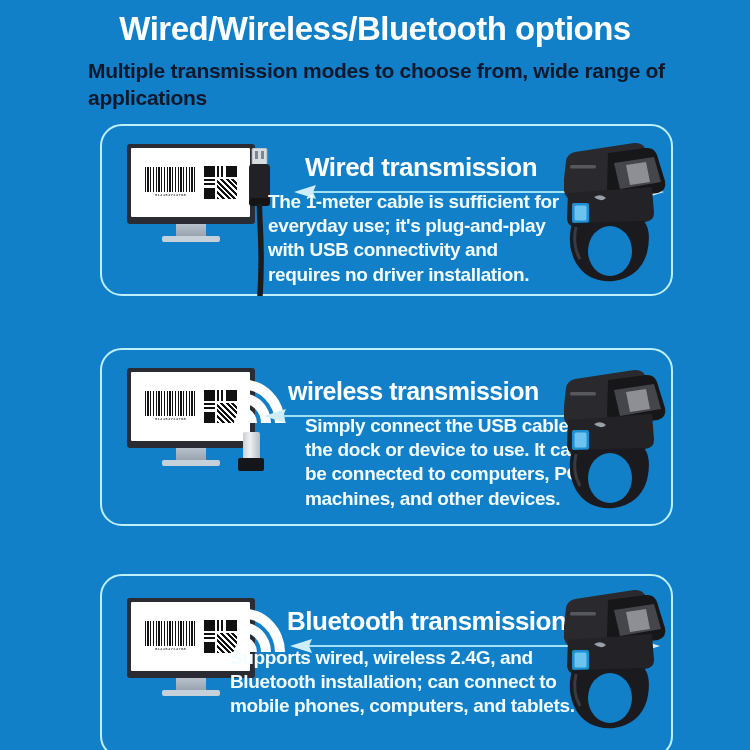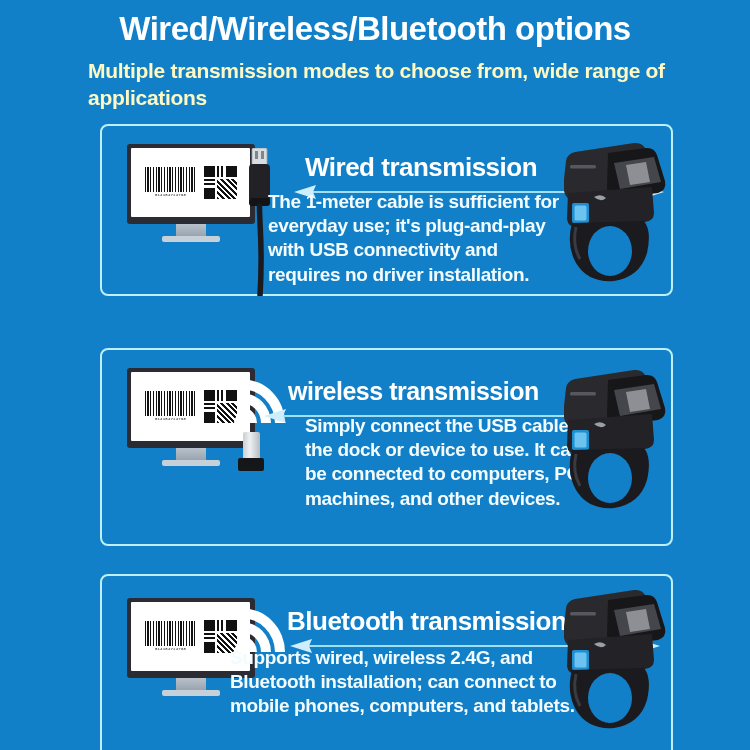--- a/index.html
+++ b/index.html
@@ -24,44 +24,44 @@
     font-size: 33px;
     font-weight: bold;
     text-align: center;
     letter-spacing: -0.5px;
     line-height: 1.15;
     margin: 6px 0 0 0;
     padding: 0 14px;
     white-space: nowrap;
   }
   .subtitle {
-    color: #fef9c3;
+    color: #0f172a;
     font-size: 21px;
     font-weight: bold;
     line-height: 1.28;
     margin: 10px 0 0 0;
     padding: 0 72px 0 88px;
     letter-spacing: -0.3px;
   }
 
   
   .panels {
     position: relative;
     margin-top: 12px;
   }
   .panel {
     position: absolute;
     left: 100px;
     width: 573px;
     border: 2.5px solid #bdf0fb;
-    border-radius: 8px;
+    border-radius: 22px;
     box-sizing: border-box;
   }
   .panel-1 { top: 0px;   height: 172px; }
-  .panel-2 { top: 224px; height: 198px; }
+  .panel-2 { top: 224px; height: 178px; }
   .panel-3 { top: 450px; height: 184px; }
 
   
   .monitor {
     position: absolute;
     width: 128px;
   }
   .mon-screen {
     position: relative;
     width: 128px;

